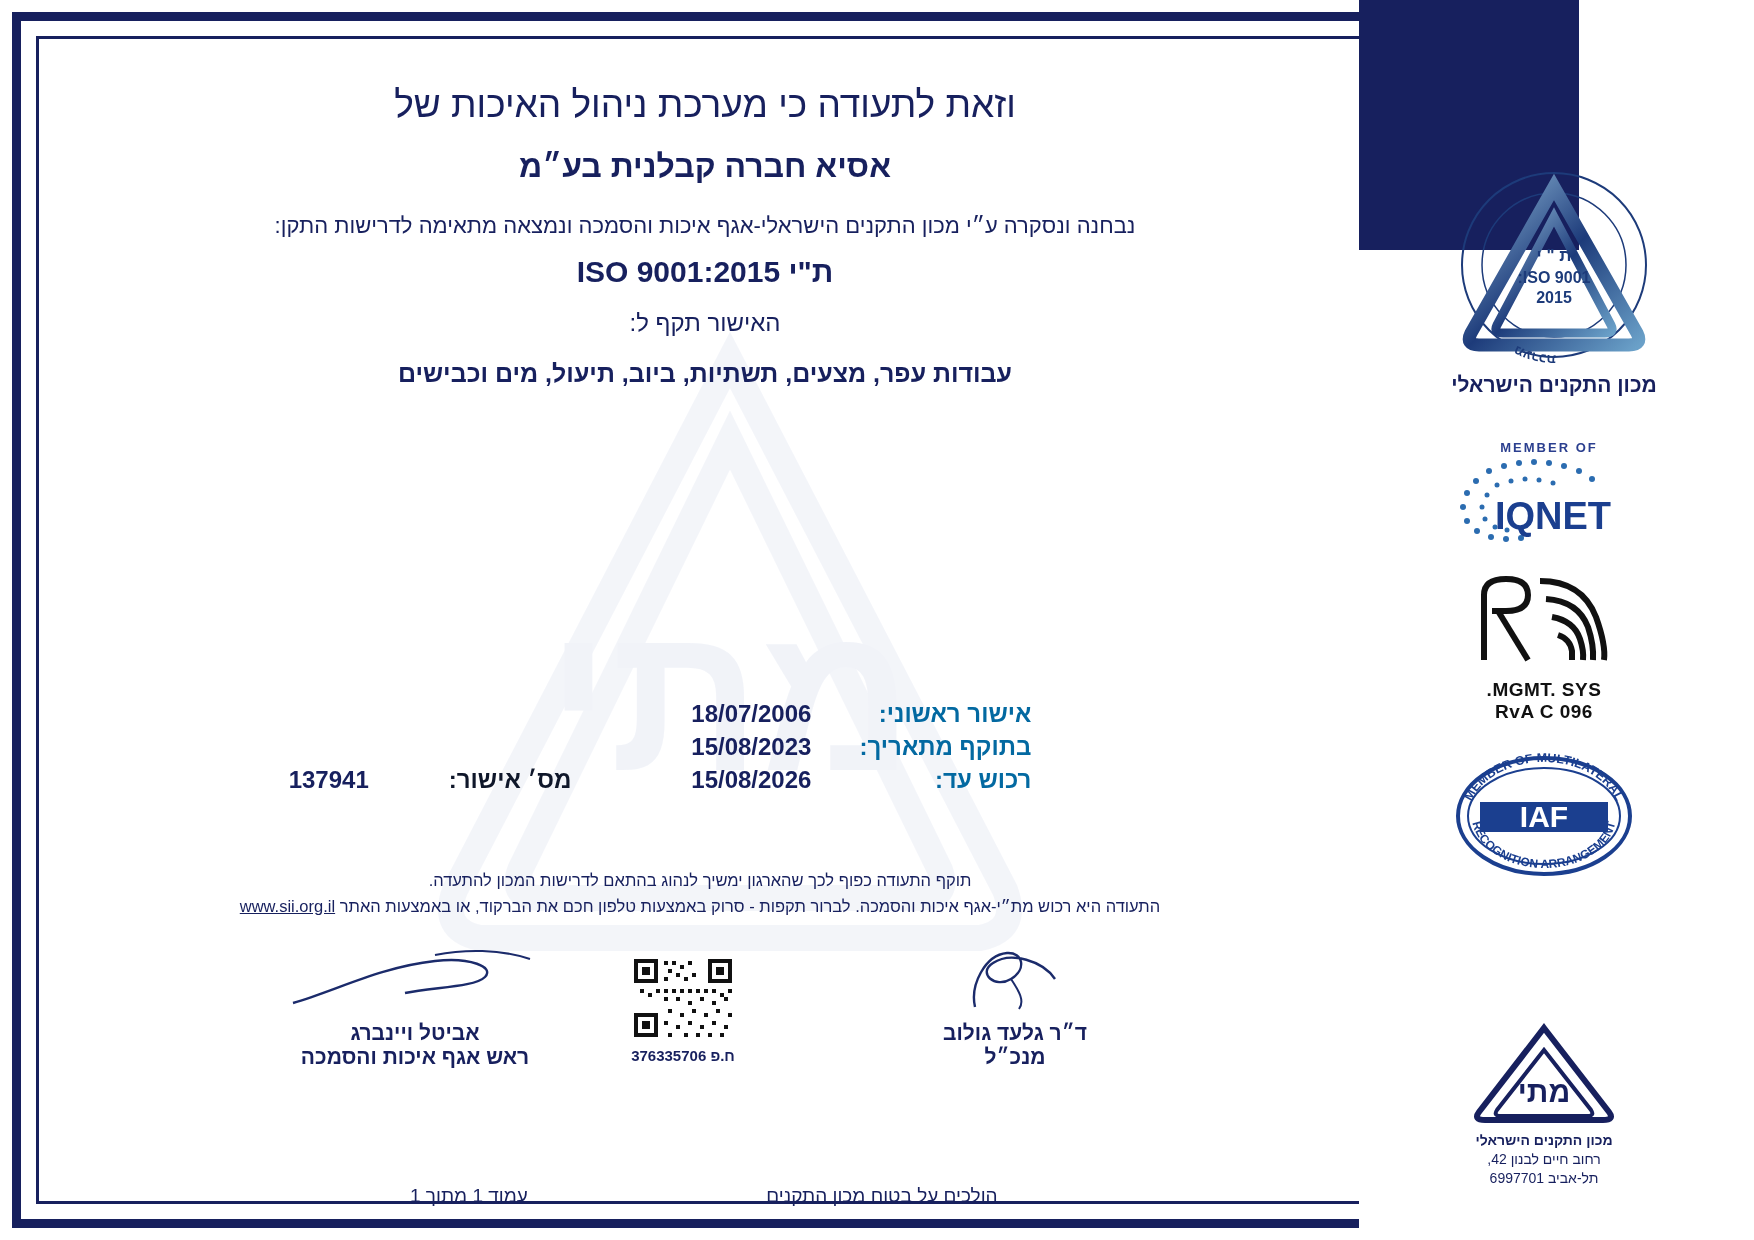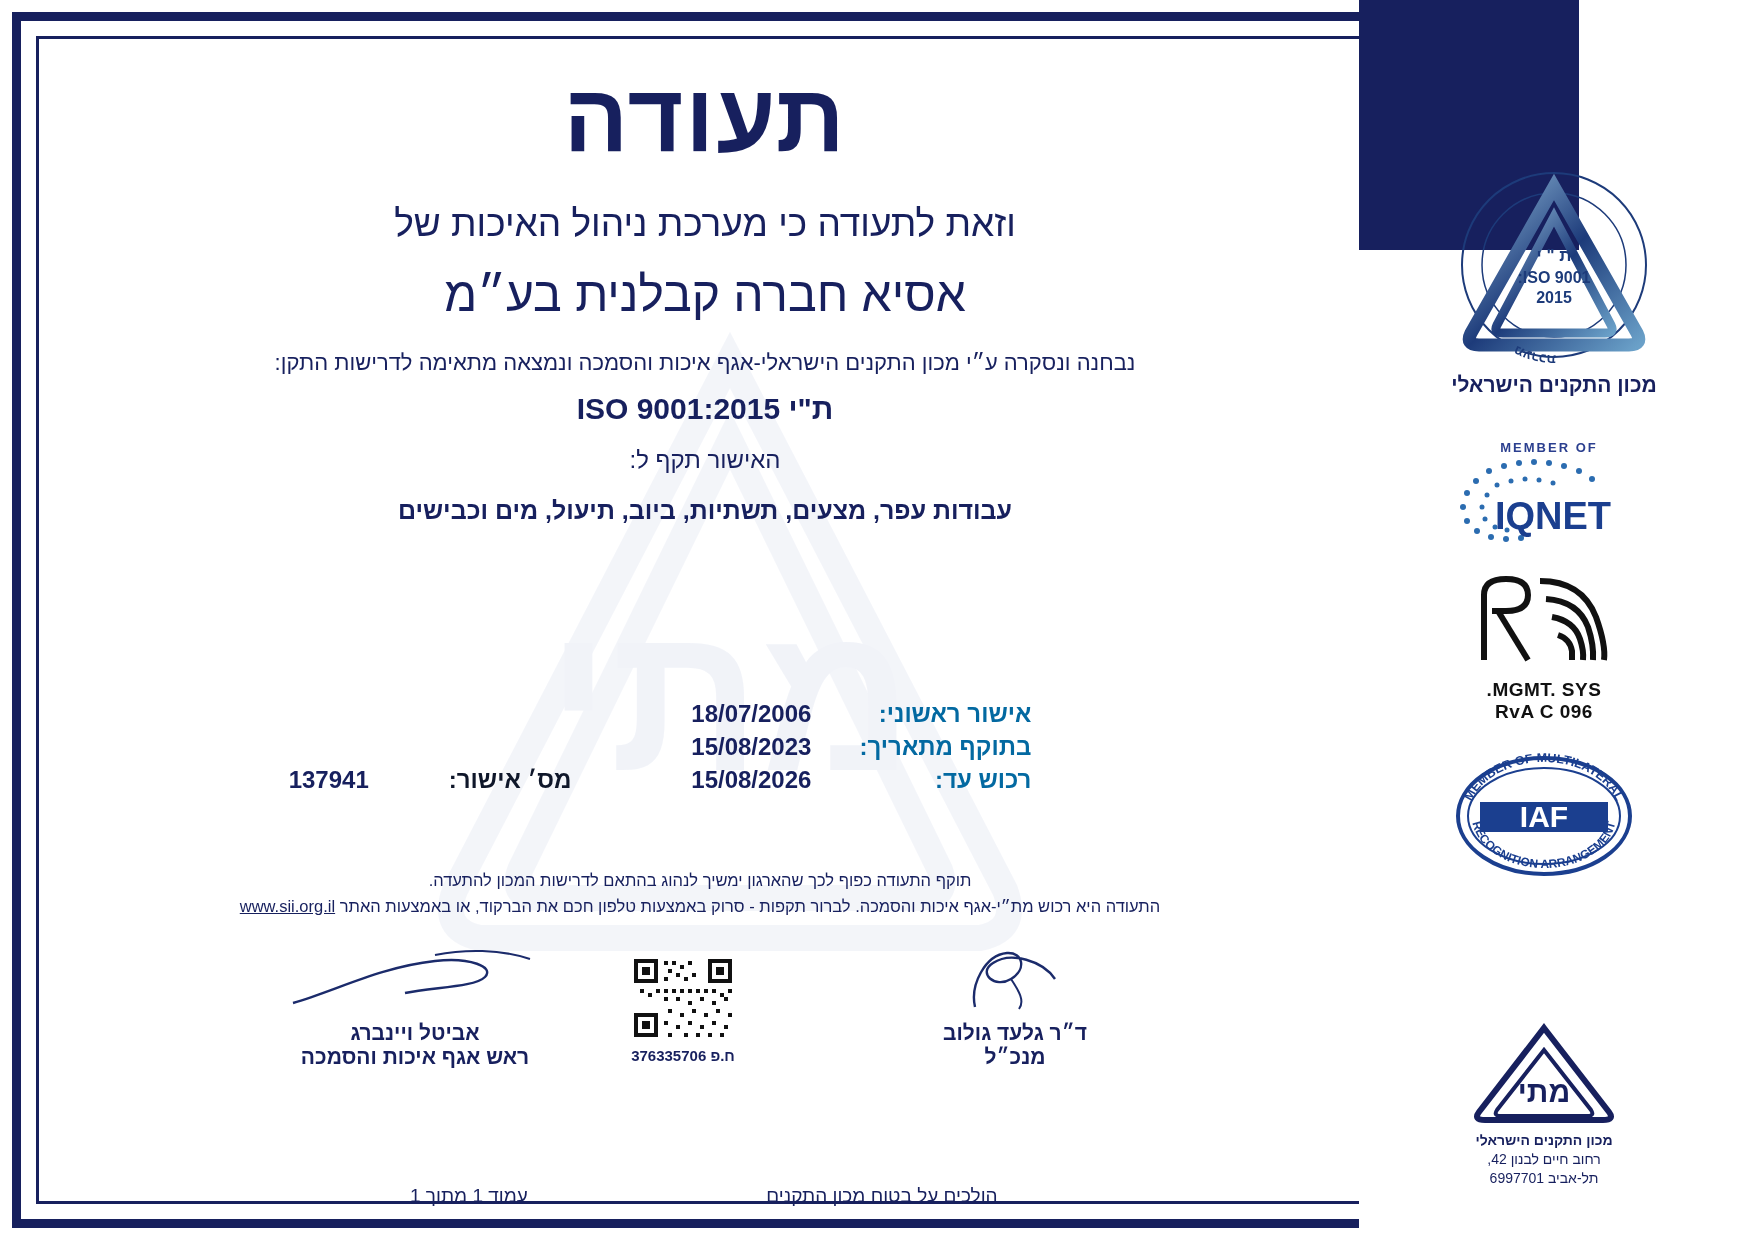--- a/index.html
+++ b/index.html
@@ -96,22 +96,22 @@
 
   .subtitle-1 {
     margin-top: 34px;
     font-size: 37px;
     color: #17205e;
     font-weight: 400;
   }
 
   .company-name {
     margin-top: 22px;
-    font-size: 48px;
-    font-weight: normal;
+    font-size: 32px;
+    font-weight: bold;
     color: #17205e;
   }
 
   .company-address {
     margin-top: 10px;
     font-size: 30px;
     color: #17205e;
   }
 
   .scope-line {
@@ -305,21 +305,20 @@
   </svg>
 
   <div class="right-band-white"></div>
   <div class="right-band"></div>
   <div class="band-cut"></div>
 
   <div class="border-outer"></div>
   <div class="border-inner"></div>
 
   <div class="content">
-    <div class="cert-title">תעודה</div>
     <div class="subtitle-1">וזאת לתעודה כי מערכת ניהול האיכות של</div>
     <div class="company-name">אסיא חברה קבלנית בע״מ</div>
     <div class="scope-line">נבחנה ונסקרה ע״י מכון התקנים הישראלי-אגף איכות והסמכה ונמצאה מתאימה לדרישות  התקן:</div>
     <div class="standard">ת"י ISO 9001:2015</div>
     <div class="valid-for">האישור תקף ל:</div>
     <div class="scope-text">עבודות עפר, מצעים, תשתיות, ביוב, תיעול, מים וכבישים</div>
 
     <div class="dates">
       <div class="dates-table">
         <div class="date-row">

